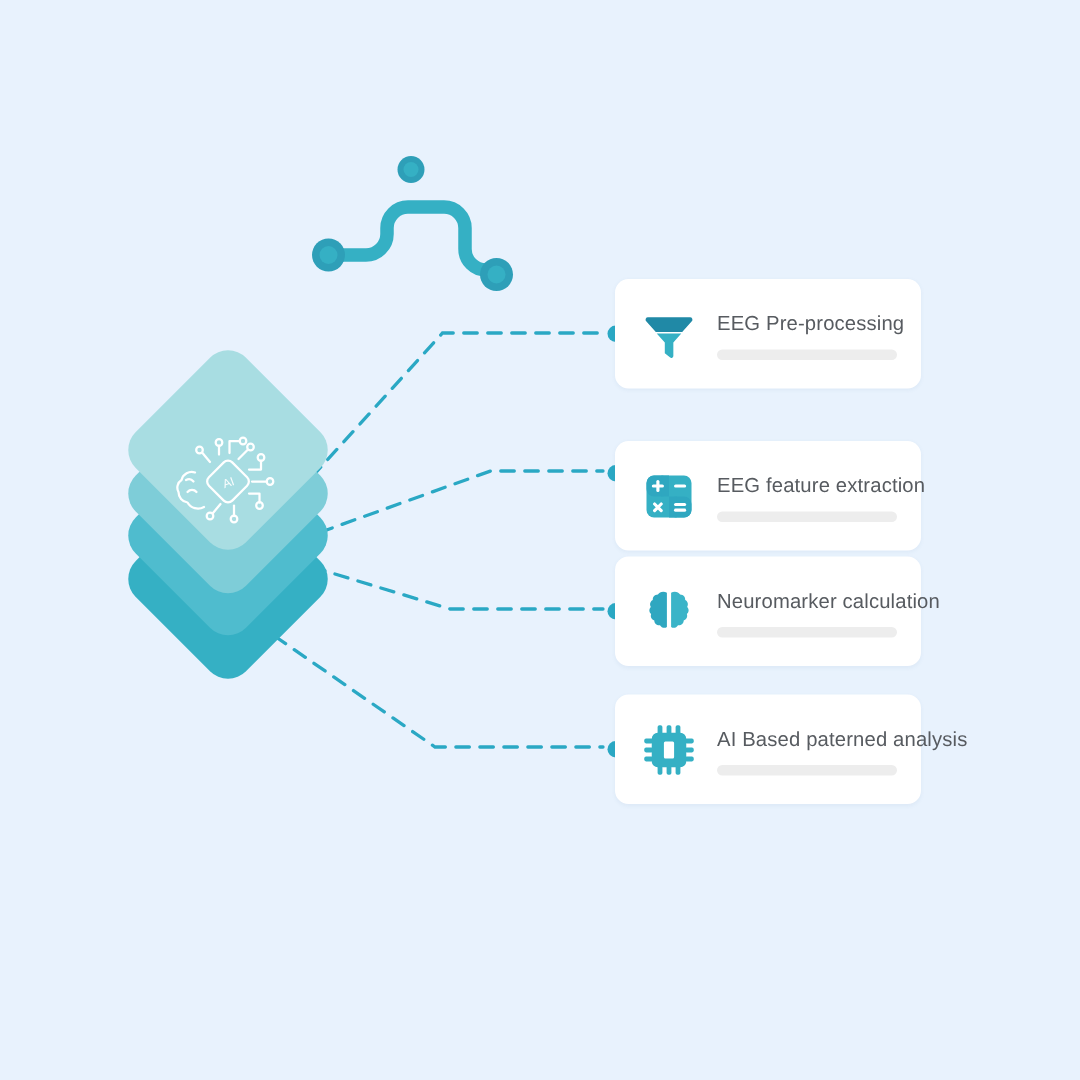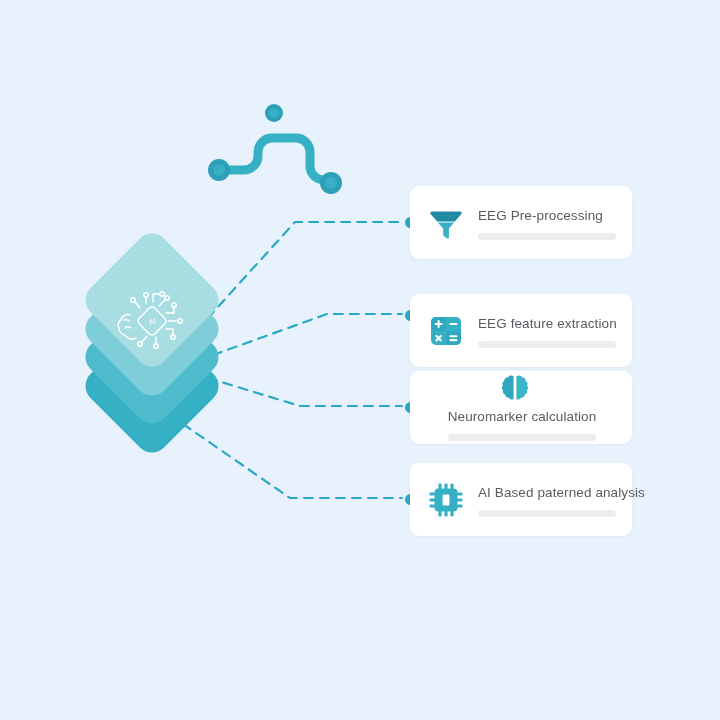--- a/index.html
+++ b/index.html
@@ -12,33 +12,34 @@
   }
   #stage{position:absolute;inset:0;width:720px;height:720px;}
 
   
   #art{position:absolute;left:0;top:0;width:720px;height:720px;}
 
   
   .card{
     position:absolute;
     left:410px;
-    width:222px;
+    width:204px;
     height:73px;
     background:#ffffff;
     border-radius:9px;
     box-shadow:0 1px 3px rgba(70,110,150,.07);
     display:flex;
     align-items:center;
     box-sizing:border-box;
     padding:0 16px 0 18px;
+    text-align:right;
   }
   .card-1{top:186px;}
   .card-2{top:279px;margin-top:15px;}
-  .card-3{top:371px;flex-direction:column;}
+  .card-3{top:371px;}
   .card-4{top:463px;}
 
   .card-icon{
     width:36px;height:36px;
     flex:0 0 36px;
     margin-right:14px;
     display:block;
   }
   .card-body{flex:1 1 auto;min-width:0;padding-top:2px;}
   .card-title{

